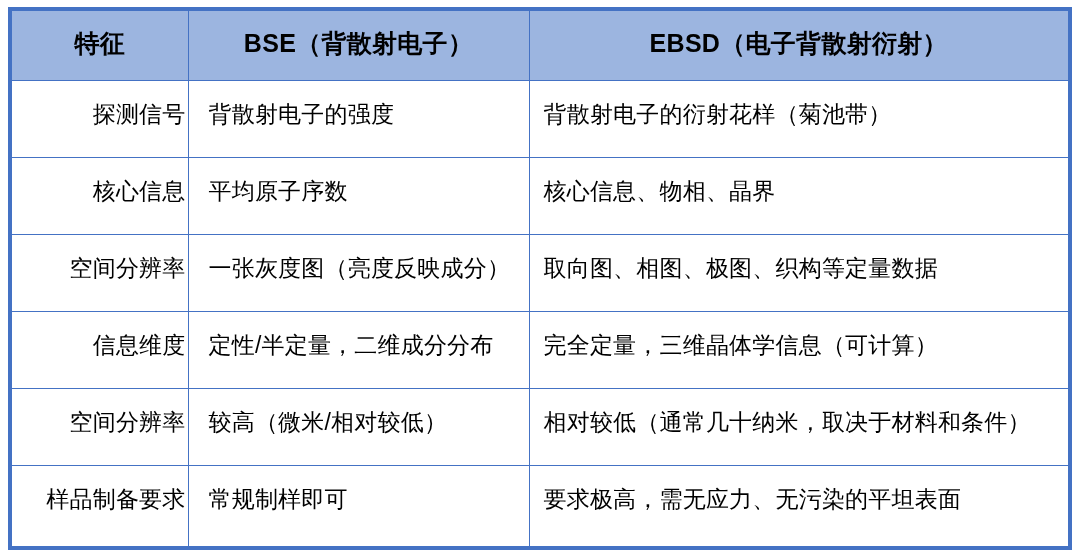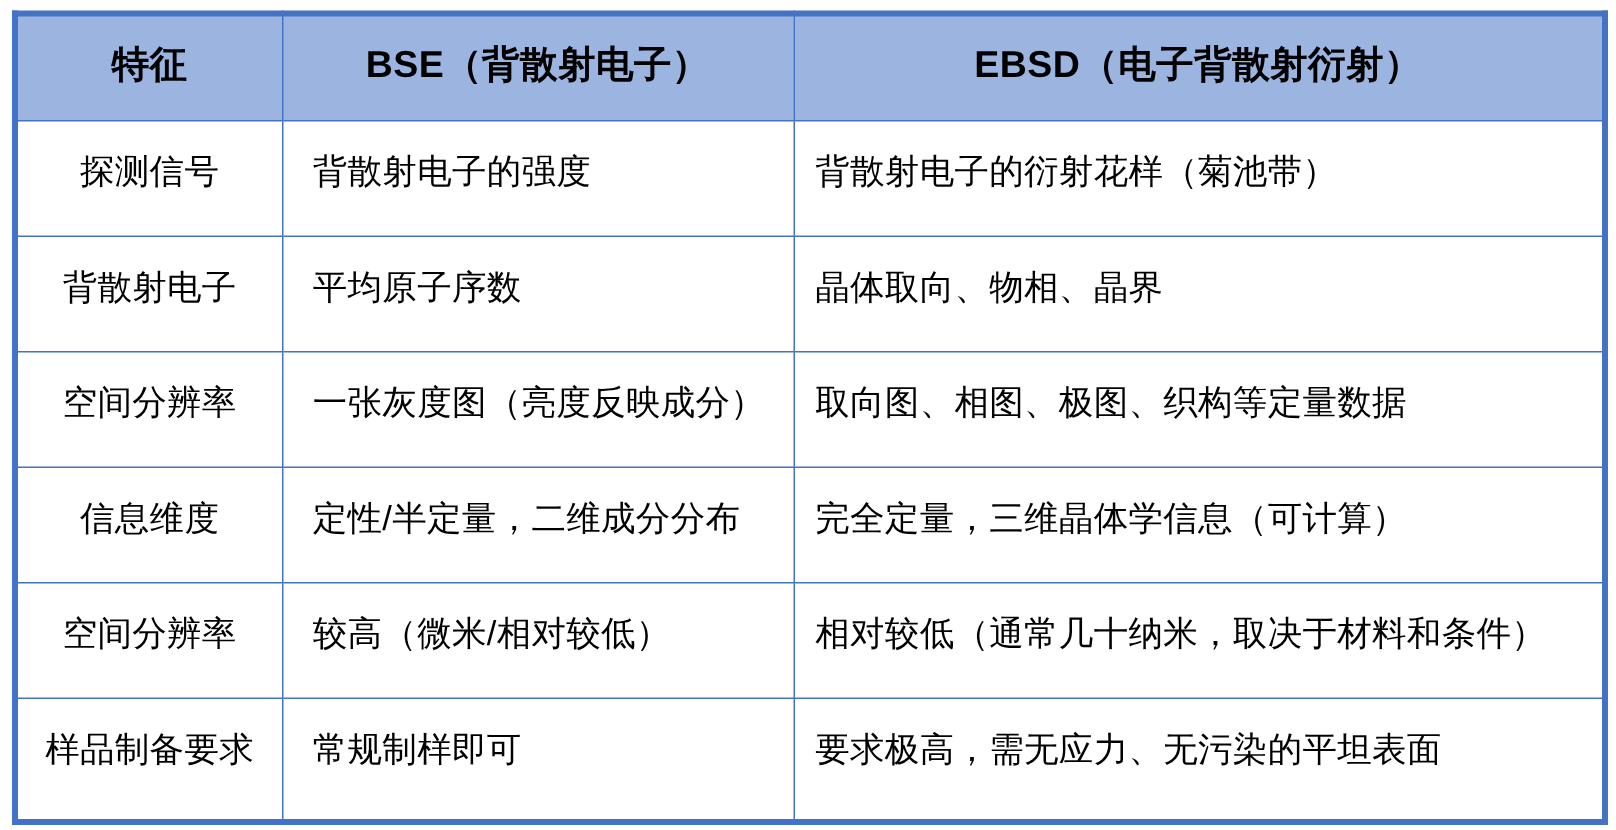--- a/index.html
+++ b/index.html
@@ -71,21 +71,21 @@
   tbody td .cellinner {
     font-size: 23px;
     color: #000000;
     line-height: 28px;
     padding-top: 19px;
     letter-spacing: 0.2px;
     white-space: nowrap;
   }
 
   tbody td.feat .cellinner {
-    text-align: center;
+    text-align: right;
     padding-left: 2px;
     padding-right: 2px;
   }
   tbody td.bse .cellinner {
     text-align: left;
     padding-left: 20px;
     padding-right: 4px;
   }
   tbody td.ebsd .cellinner {
     text-align: left;
@@ -123,27 +123,27 @@
         </td>
         <td class="bse">
           <div class="cellinner">背散射电子的强度</div>
         </td>
         <td class="ebsd">
           <div class="cellinner">背散射电子的衍射花样（菊池带）</div>
         </td>
       </tr>
       <tr>
         <td class="feat">
-          <div class="cellinner">背散射电子</div>
+          <div class="cellinner">核心信息</div>
         </td>
         <td class="bse">
           <div class="cellinner">平均原子序数</div>
         </td>
         <td class="ebsd">
-          <div class="cellinner">晶体取向、物相、晶界</div>
+          <div class="cellinner">核心信息、物相、晶界</div>
         </td>
       </tr>
       <tr>
         <td class="feat">
           <div class="cellinner">空间分辨率</div>
         </td>
         <td class="bse">
           <div class="cellinner">一张灰度图（亮度反映成分）</div>
         </td>
         <td class="ebsd">

